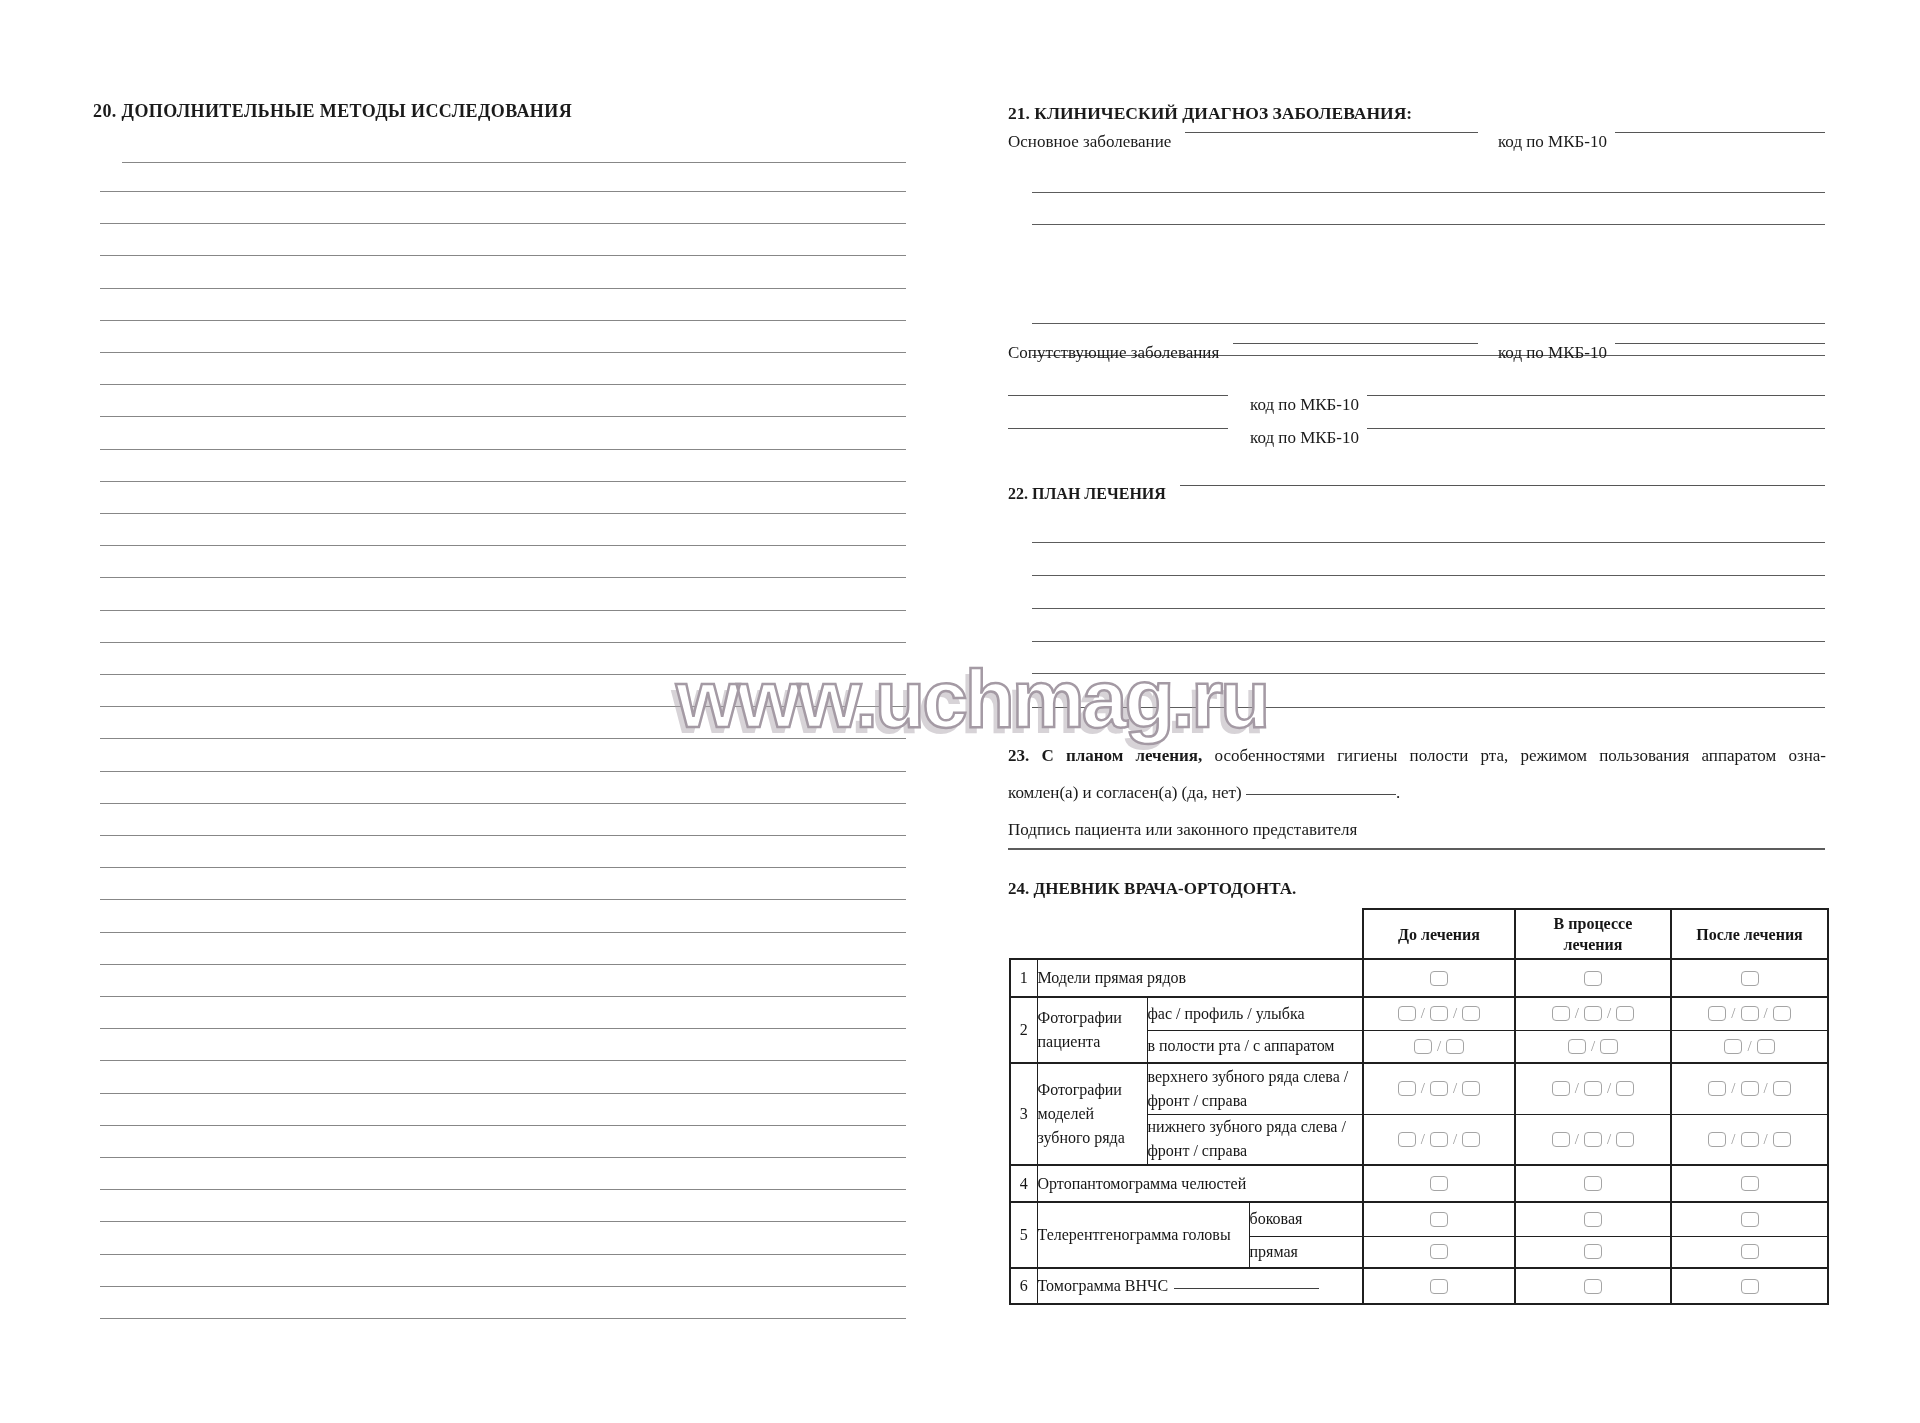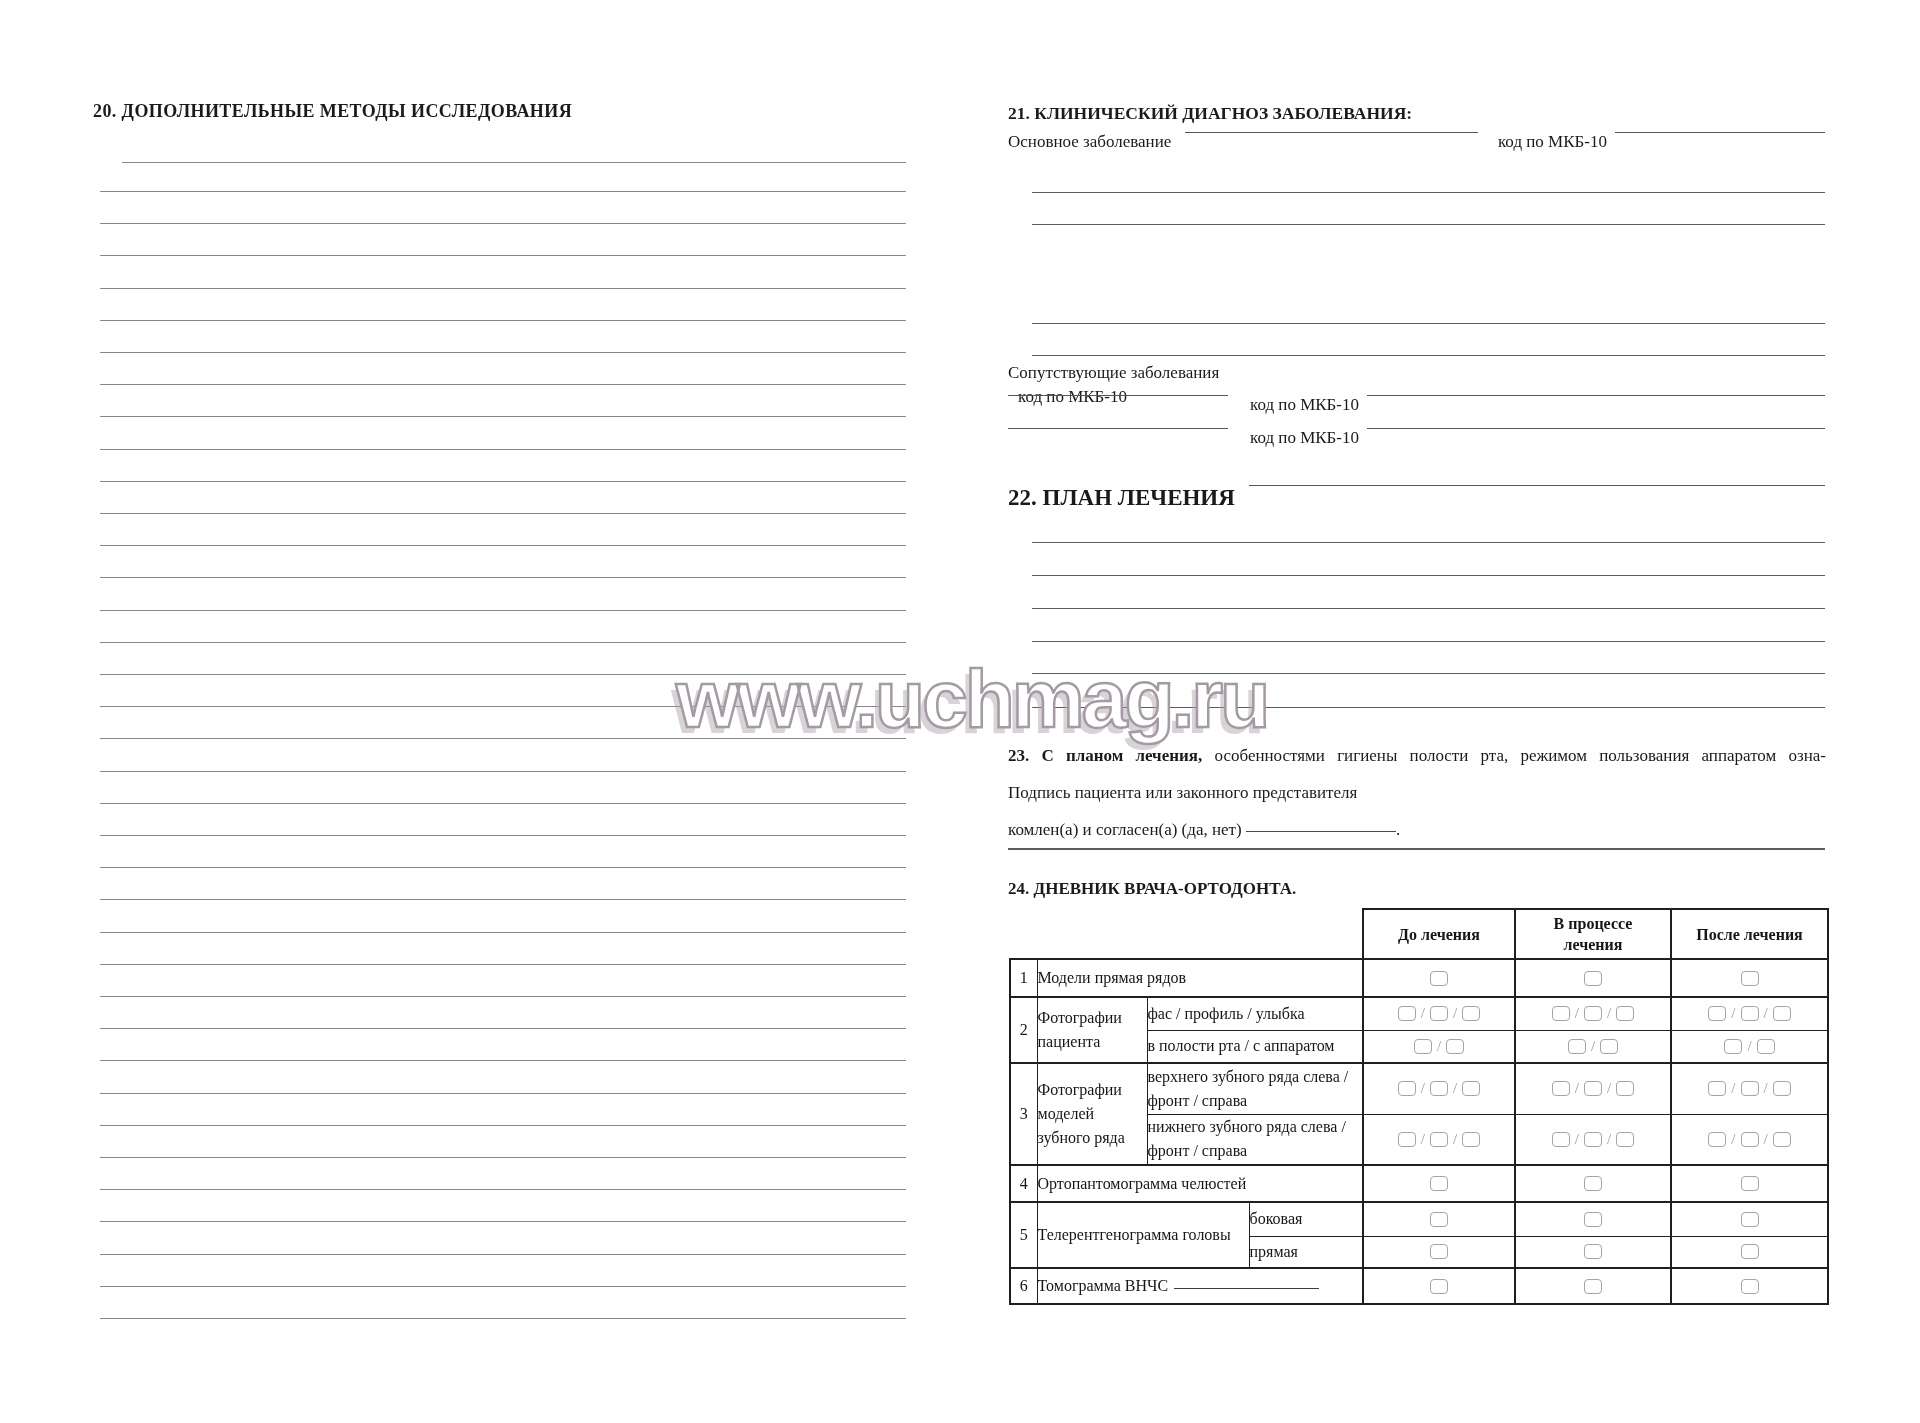--- a/index.html
+++ b/index.html
@@ -4,21 +4,21 @@
 <style>
   html,body{margin:0;padding:0;background:#ffffff;}
   .page{position:relative;width:1920px;height:1423px;background:#fff;overflow:hidden;
         font-family:"Liberation Serif","DejaVu Serif",serif;color:#1a1a1a;}
   .abs{position:absolute;}
   .sec-title{font-weight:bold;font-size:18px;letter-spacing:.4px;white-space:nowrap;}
   .rule{position:absolute;height:0;border-bottom:1.6px solid #878787;}
   .rline{position:absolute;height:0;border-bottom:1.7px solid #5c5c5c;}
   .frow{position:absolute;display:flex;align-items:flex-start;height:26px;font-size:17px;white-space:nowrap;}
   .frow .lbl{flex:0 0 auto;}
-  .frow .b{font-weight:bold;font-size:23px;}
+  .frow .b{font-weight:bold;font-size:16px;}
   .ul{border-bottom:1.7px solid #565656;margin-bottom:3px;height:0;}
   .ul.grow{flex:1 1 auto;margin-left:14px;margin-right:10px;}
   .ul.tail{flex:0 0 210px;margin-left:8px;}
   .ul.head{flex:0 0 220px;}
   .icd{margin-left:10px;}
   .para{position:absolute;font-size:17px;line-height:37px;}
   .jline{text-align:justify;text-align-last:justify;}
   .u23{display:inline-block;width:150px;height:0;border-bottom:1.7px solid #4a4a4a;transform:translateY(-3px);}
   .wm{position:absolute;left:676px;top:658px;z-index:5;pointer-events:none;
       font-family:"Liberation Sans","DejaVu Sans",sans-serif;font-weight:bold;
@@ -97,21 +97,21 @@
     <span class="ul grow"></span>
     <span class="lbl icd">код по МКБ-10</span>
     <span class="ul tail"></span>
   </div>
   <div class="rline" style="left:1032px;top:192px;width:793px;"></div>
   <div class="rline" style="left:1032px;top:224px;width:793px;"></div>
 
   <div class="rline" style="left:1032px;top:323px;width:793px;"></div>
   <div class="rline" style="left:1032px;top:355px;width:793px;"></div>
 
-  <div class="frow" style="left:1008px;top:363px;width:817px;flex-direction:column;">
+  <div class="frow" style="left:1008px;top:343px;width:817px;">
     <span class="lbl">Сопутствующие заболевания</span>
     <span class="ul grow"></span>
     <span class="lbl icd">код по МКБ-10</span>
     <span class="ul tail"></span>
   </div>
 
   <div class="frow" style="left:1008px;top:395px;width:817px;">
     <span class="ul head"></span>
     <span class="lbl icd" style="margin-left:22px;">код по МКБ-10</span>
     <span class="ul grow" style="margin-left:8px;margin-right:0;"></span>
@@ -133,24 +133,24 @@
       <div class="rline" style="left: 1032px; top: 641px; width: 793px;"></div>
       <div class="rline" style="left: 1032px; top: 673px; width: 793px;"></div>
       <div class="rline" style="left: 1032px; top: 707px; width: 793px;"></div>
     </div>
 
   <div class="para" style="left:1008px;top:737px;width:818px;">
     <div class="jline">
       <b>23. С планом лечения,</b>
       <span>особенностями гигиены полости рта, режимом пользования аппаратом озна-</span>
     </div>
-    <div>Подпись пациента или законного представителя</div>
     <div>
       <span>комлен(а) и согласен(а) (да, нет) </span><span class="u23"></span><span>.</span>
     </div>
+    <div>Подпись пациента или законного представителя</div>
   </div>
   <div class="rline" style="left:1008px;top:848px;width:817px;border-bottom-width:2px;"></div>
 
   <div class="abs sec-title" style="left:1008px;top:879px;letter-spacing:0;font-size:17px;">24. ДНЕВНИК ВРАЧА-ОРТОДОНТА.</div>
 
   <table class="diary" id="diary-table">
     <colgroup>
       <col style="width:27px">
         <col style="width:110px">
         <col style="width:102px">

